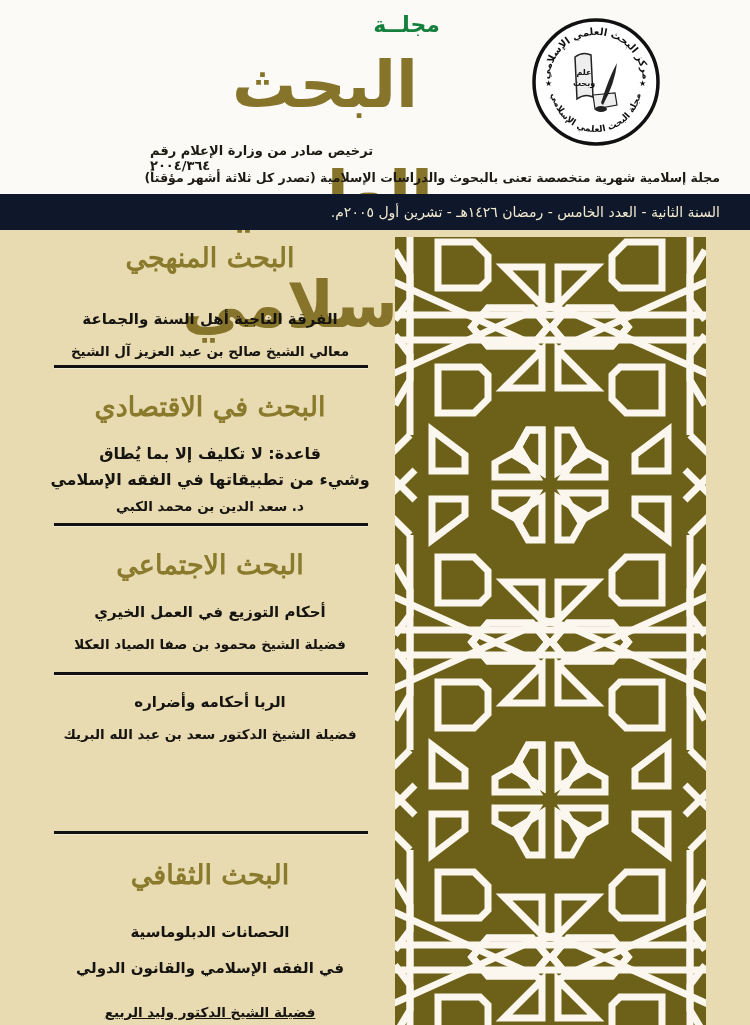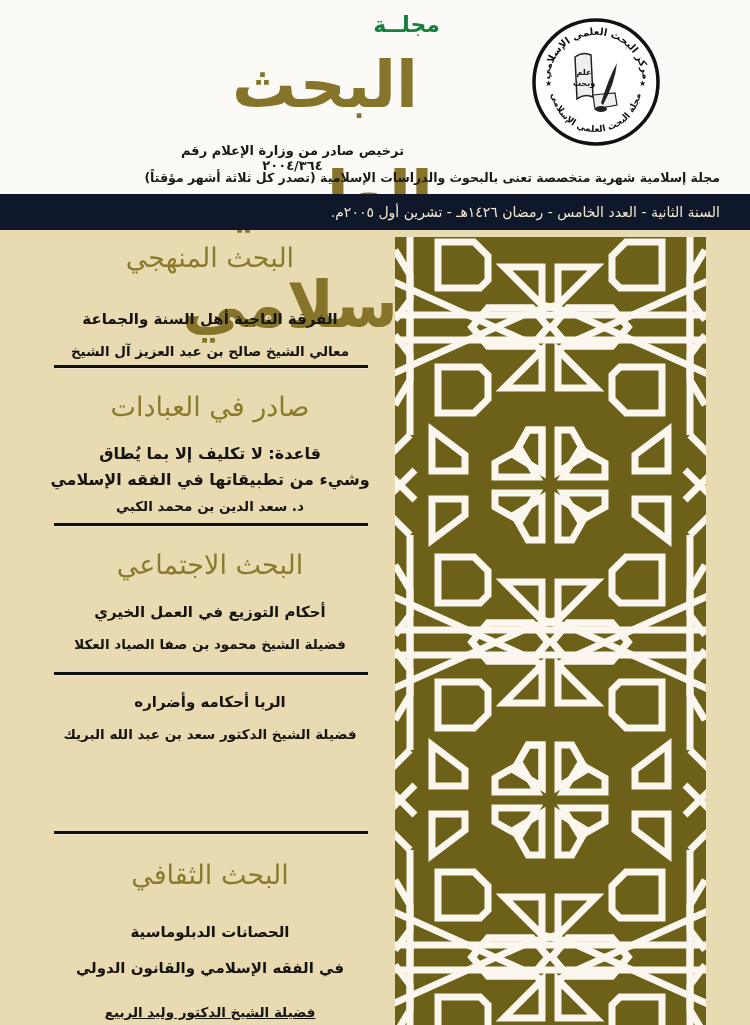--- a/index.html
+++ b/index.html
@@ -20,42 +20,42 @@
     position: absolute; left: 330px; top: 12px; width: 110px; text-align: right;
     color: #15803d; font-weight: bold; font-size: 22px; direction: rtl;
   }
   .title {
     position: absolute; left: 130px; top: 30px; width: 390px; height: 110px;
     color: #86742a; font-weight: bold; font-size: 64px; line-height: 110px;
     text-align: center; direction: rtl; letter-spacing: 2px;
     font-family: "DejaVu Sans", sans-serif;
   }
   .license {
-    position: absolute; left: 150px; top: 143px; width: 285px; text-align: center;
+    position: absolute; left: 150px; top: 143px; width: 285px; text-align: left;
     direction: rtl; font-size: 13px; font-weight: bold; color: #1c1a12;
   }
   .tagline {
     position: absolute; left: 40px; top: 170px; width: 680px; text-align: right;
     direction: rtl; font-size: 12.5px; font-weight: bold; color: #1c1a12; white-space: nowrap;
   }
   .band {
     position: absolute; left: 0; top: 194px; width: 750px; height: 36px;
     background: #0f172a;
     padding-left: 14px;
   }
   .band-text {
     position: absolute; left: 240px; top: 0; width: 480px; height: 36px; line-height: 36px;
     text-align: right; direction: rtl; color: #f1ead0; font-size: 14px; white-space: nowrap;
   }
   .panel { position: absolute; left: 395px; top: 237px; width: 311px; height: 788px; }
   .panel svg { display: block; }
   .sections { position: absolute; left: 40px; top: 232px; width: 340px; }
   .section { position: relative; text-align: center; direction: rtl; }
   .sec-heading {
-    color: #8a7a2c; font-size: 27px; font-weight: normal; letter-spacing: 3px;
+    color: #8a7a2c; font-size: 27px; font-weight: bold; letter-spacing: 3px;
     font-family: "DejaVu Serif", serif; line-height: 40px; height: 46px;
     padding-top: 6px;
   }
   .sec-line {
     color: #161410; font-weight: bold; font-size: 15px; line-height: 22px;
   }
   .sec-author {
     color: #161410; font-weight: bold; font-size: 13.5px; line-height: 22px;
   }
   .divider {
@@ -182,21 +182,21 @@
 
 <div class="sections">
   <div class="section" style="height:141px;">
     <div class="sec-heading">البحث المنهجي</div>
     <div class="sec-line" style="margin-top:24px;">الفرقة الناجية أهل السنة والجماعة</div>
     <div class="sec-author" style="margin-top:10px;">معالي الشيخ صالح بن عبد العزيز آل الشيخ</div>
     <div class="divider" style="top:133px;"></div>
   </div>
 
   <div class="section" style="height:158px;">
-    <div class="sec-heading" style="padding-top:14px;">صادر في العبادات</div>
+    <div class="sec-heading" style="padding-top:14px;">البحث في الاقتصادي</div>
     <div class="sec-line" style="margin-top:10px;font-size:16px;">قاعدة: لا تكليف إلا بما يُطاق</div>
     <div class="sec-line" style="margin-top:4px;font-size:16px;">وشيء من تطبيقاتها في الفقه الإسلامي</div>
     <div class="sec-author" style="margin-top:4px;">د. سعد الدين بن محمد الكبي</div>
     <div class="divider" style="top:150px;"></div>
   </div>
 
   <div class="section" style="height:150px;">
     <div class="sec-heading" style="padding-top:14px;">البحث الاجتماعي</div>
     <div class="sec-line" style="margin-top:10px;">أحكام التوزيع في العمل الخيري</div>
     <div class="sec-author" style="margin-top:10px;">فضيلة الشيخ محمود بن صفا الصياد العكلا</div>

